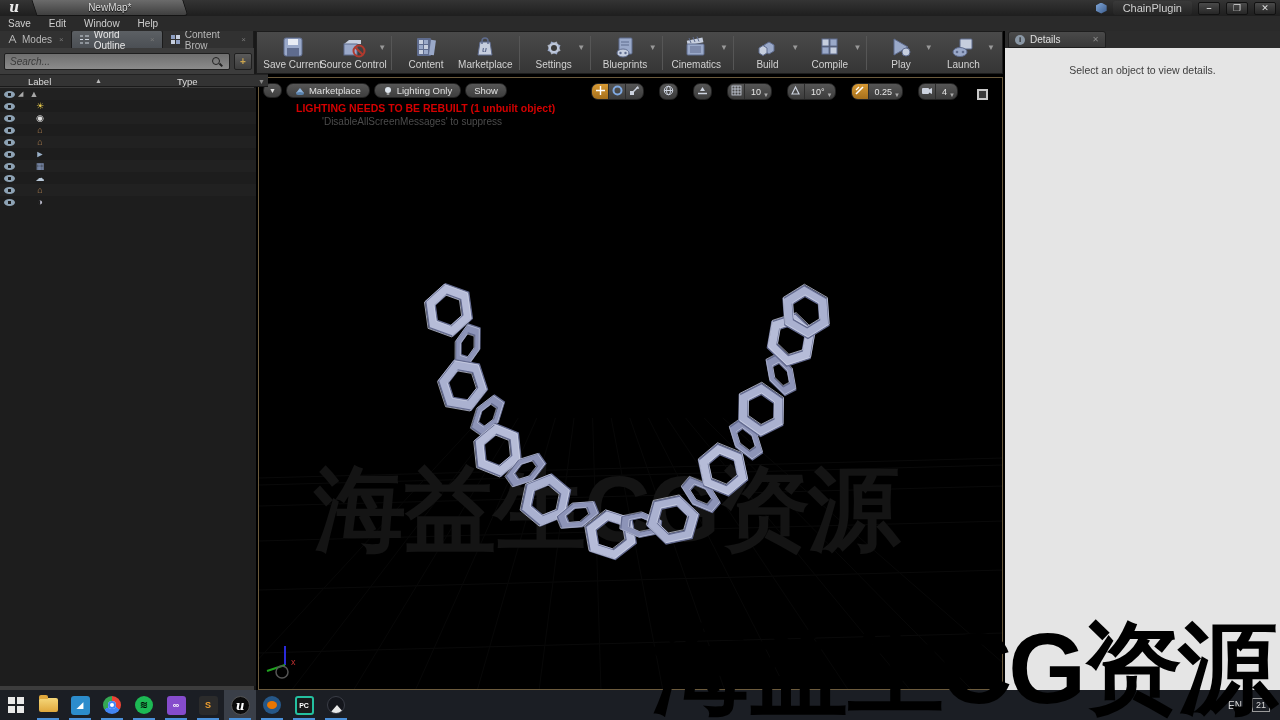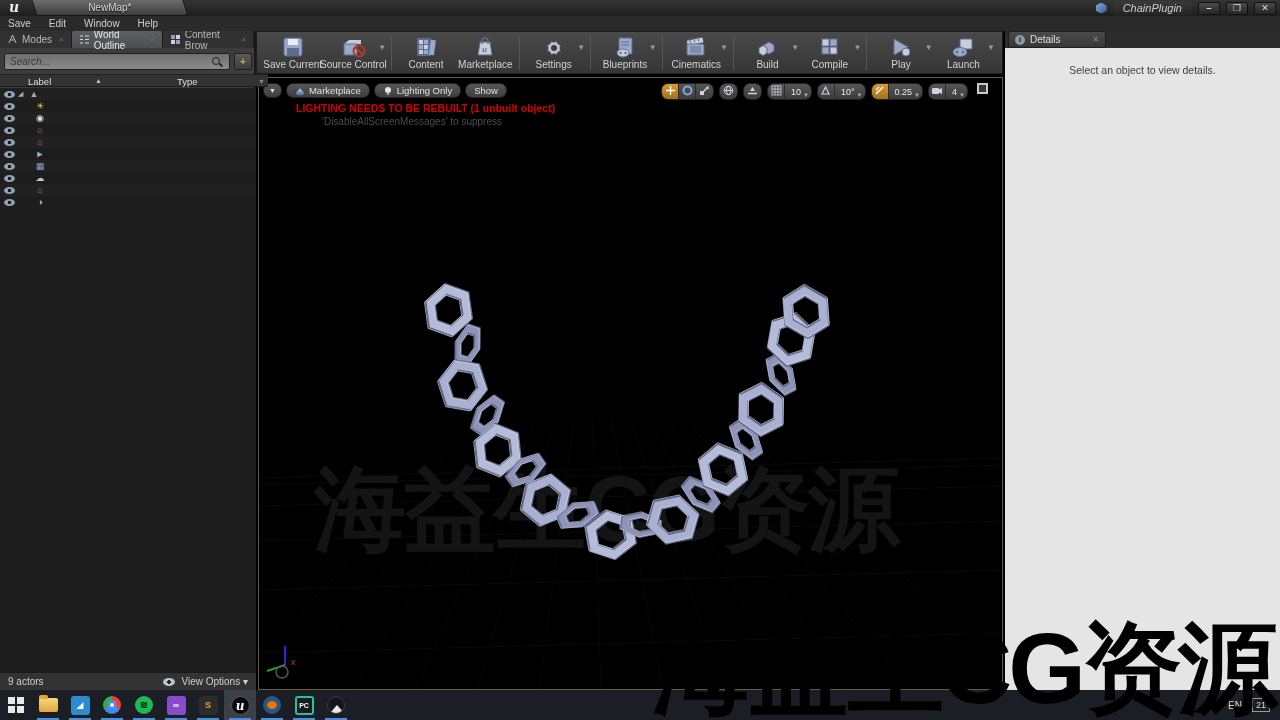--- a/index.html
+++ b/index.html
@@ -10,21 +10,21 @@
   .titlebar { position:absolute; left:0; top:0; width:1280px; height:16px;
     background:linear-gradient(#343434,#1e1e1e); z-index:30; }
   .ue-logo { position:absolute; left:2px; top:0; width:24px; height:16px;
     color:#e8e8e8; font-family:"DejaVu Serif",serif; font-style:italic; font-weight:bold;
     font-size:14px; line-height:15px; text-align:center; }
   .doc-tab { position:absolute; left:34px; top:0; width:152px; height:16px;
     background:linear-gradient(#6b6b6b,#3f3f3f); transform:skewX(18deg);
     border-radius:0 0 4px 0; border:1px solid #141414; border-top:none; }
   .doc-tab span { display:block; transform:skewX(-18deg); text-align:center;
     line-height:15px; color:#dcdcdc; text-shadow:0 1px 1px #000; font-size:10px; }
-  .titlebar-right { position:absolute; right:4px; top:0; height:16px; display:flex; align-items:center; gap:6px;font-style:italic; }
+  .titlebar-right { position:absolute; right:4px; top:0; height:16px; display:flex; align-items:center; gap:6px; }
   .plugin-cube { width:11px; height:11px; background:linear-gradient(135deg,#7fa6d8,#3a5a8a); 
     clip-path:polygon(50% 0,100% 28%,100% 75%,50% 100%,0 75%,0 28%); }
   .plugin-title { color:#cfcfcf; font-size:11px; background:linear-gradient(#3a3a3a,#242424);
     padding:1px 10px; border-radius:3px; }
   .win-btn { width:22px; height:13px; background:linear-gradient(#4a4a4a,#262626);
     border:1px solid #111; border-radius:2px; color:#ddd; font-size:9px; line-height:11px;
     text-align:center; font-weight:bold; }
 
   
   .menubar { position:absolute; left:0; top:16px; width:1280px; height:15px;
@@ -91,21 +91,21 @@
     background:#000; border:1px solid #6b5a3c; z-index:8; overflow:hidden; }
   .vp-grid { position:absolute; left:0; top:280px; width:745px; height:333px; opacity:.5; }
   .ghost-mark { position:absolute; left:55px; top:370px; font-size:92px; font-weight:900;
     color:#141414; white-space:nowrap; letter-spacing:-2px; z-index:1; }
   #chain-svg { position:absolute; left:0; top:0; z-index:2; }
   .vp-bar { position:absolute; left:4px; top:5px; display:flex; gap:4px; z-index:5; }
   .vp-btn { height:15px; background:linear-gradient(#565656,#3e3e3e); border:1px solid #222;
     border-radius:7px; color:#e0e0e0; font-size:9.5px; line-height:13px; padding:0 8px;
     display:flex; align-items:center; gap:4px; }
   .vp-btn .mini { width:10px; height:10px; display:inline-block; }
-  .vp-right { position:absolute; right:14px; top:5px; display:flex; gap:5px; z-index:5; align-items:flex-start; }
+  .vp-right { position:absolute; right:14px; top:5px; display:flex; gap:15px; z-index:5; align-items:flex-end; }
   .vpr-grp { display:flex; background:linear-gradient(#555,#3c3c3c); border:1px solid #222;
     border-radius:7px; overflow:hidden; }
   .vpr-btn { width:17px; height:15px; display:flex; align-items:center; justify-content:center;
     border-right:1px solid #2c2c2c; color:#ddd; }
   .vpr-btn:last-child { border-right:none; }
   .vpr-btn.on { background:linear-gradient(#d89a33,#a56f1c); color:#fff; }
   .vpr-val { padding:0 6px; font-size:9px; color:#e8e8e8; display:flex; align-items:center; }
   .vpr-caret { font-size:6px; color:#aaa; align-self:flex-end; margin:0 2px 1px -4px; }
   .vp-max { width:11px; height:11px; border:2px solid #c9c9c9; background:#3a3a3a; margin-left:4px; }
   .vp-warning { position:absolute; left:37px; top:24px; color:#d40000; font-weight:bold;
@@ -304,27 +304,20 @@
       </div>
       <div class="row">
         <span class="eye"></span>
         <span class="expander"></span>
         <span style="width:6px;flex:none;"></span>
         <span class="aicon" style="color:#b8b8c8">◑</span>
         <span class="rlabel"></span>
         <span class="rtype "></span>
       </div>
     </div>
-  <div class="lp-footer">
-    <span>9 actors</span>
-    <span>
-      <span class="vo-eye"></span>
-      <span>View Options</span> ▾
-    </span>
-  </div>
 </div>
 
 <div class="toolbar" id="main-toolbar">
     <div class="tb-btn">
       <span class="ic"><svg width="26" height="24">
           <rect x="4" y="3" width="18" height="18" rx="2" fill="#9aa9c9" stroke="#5f6c8e"></rect>
           <rect x="8" y="4" width="10" height="6" fill="#e8ecf4"></rect>
           <rect x="7" y="13" width="12" height="8" fill="#5f6c8e"></rect>
         </svg></span>
       <span class="cap">Save Current</span>

